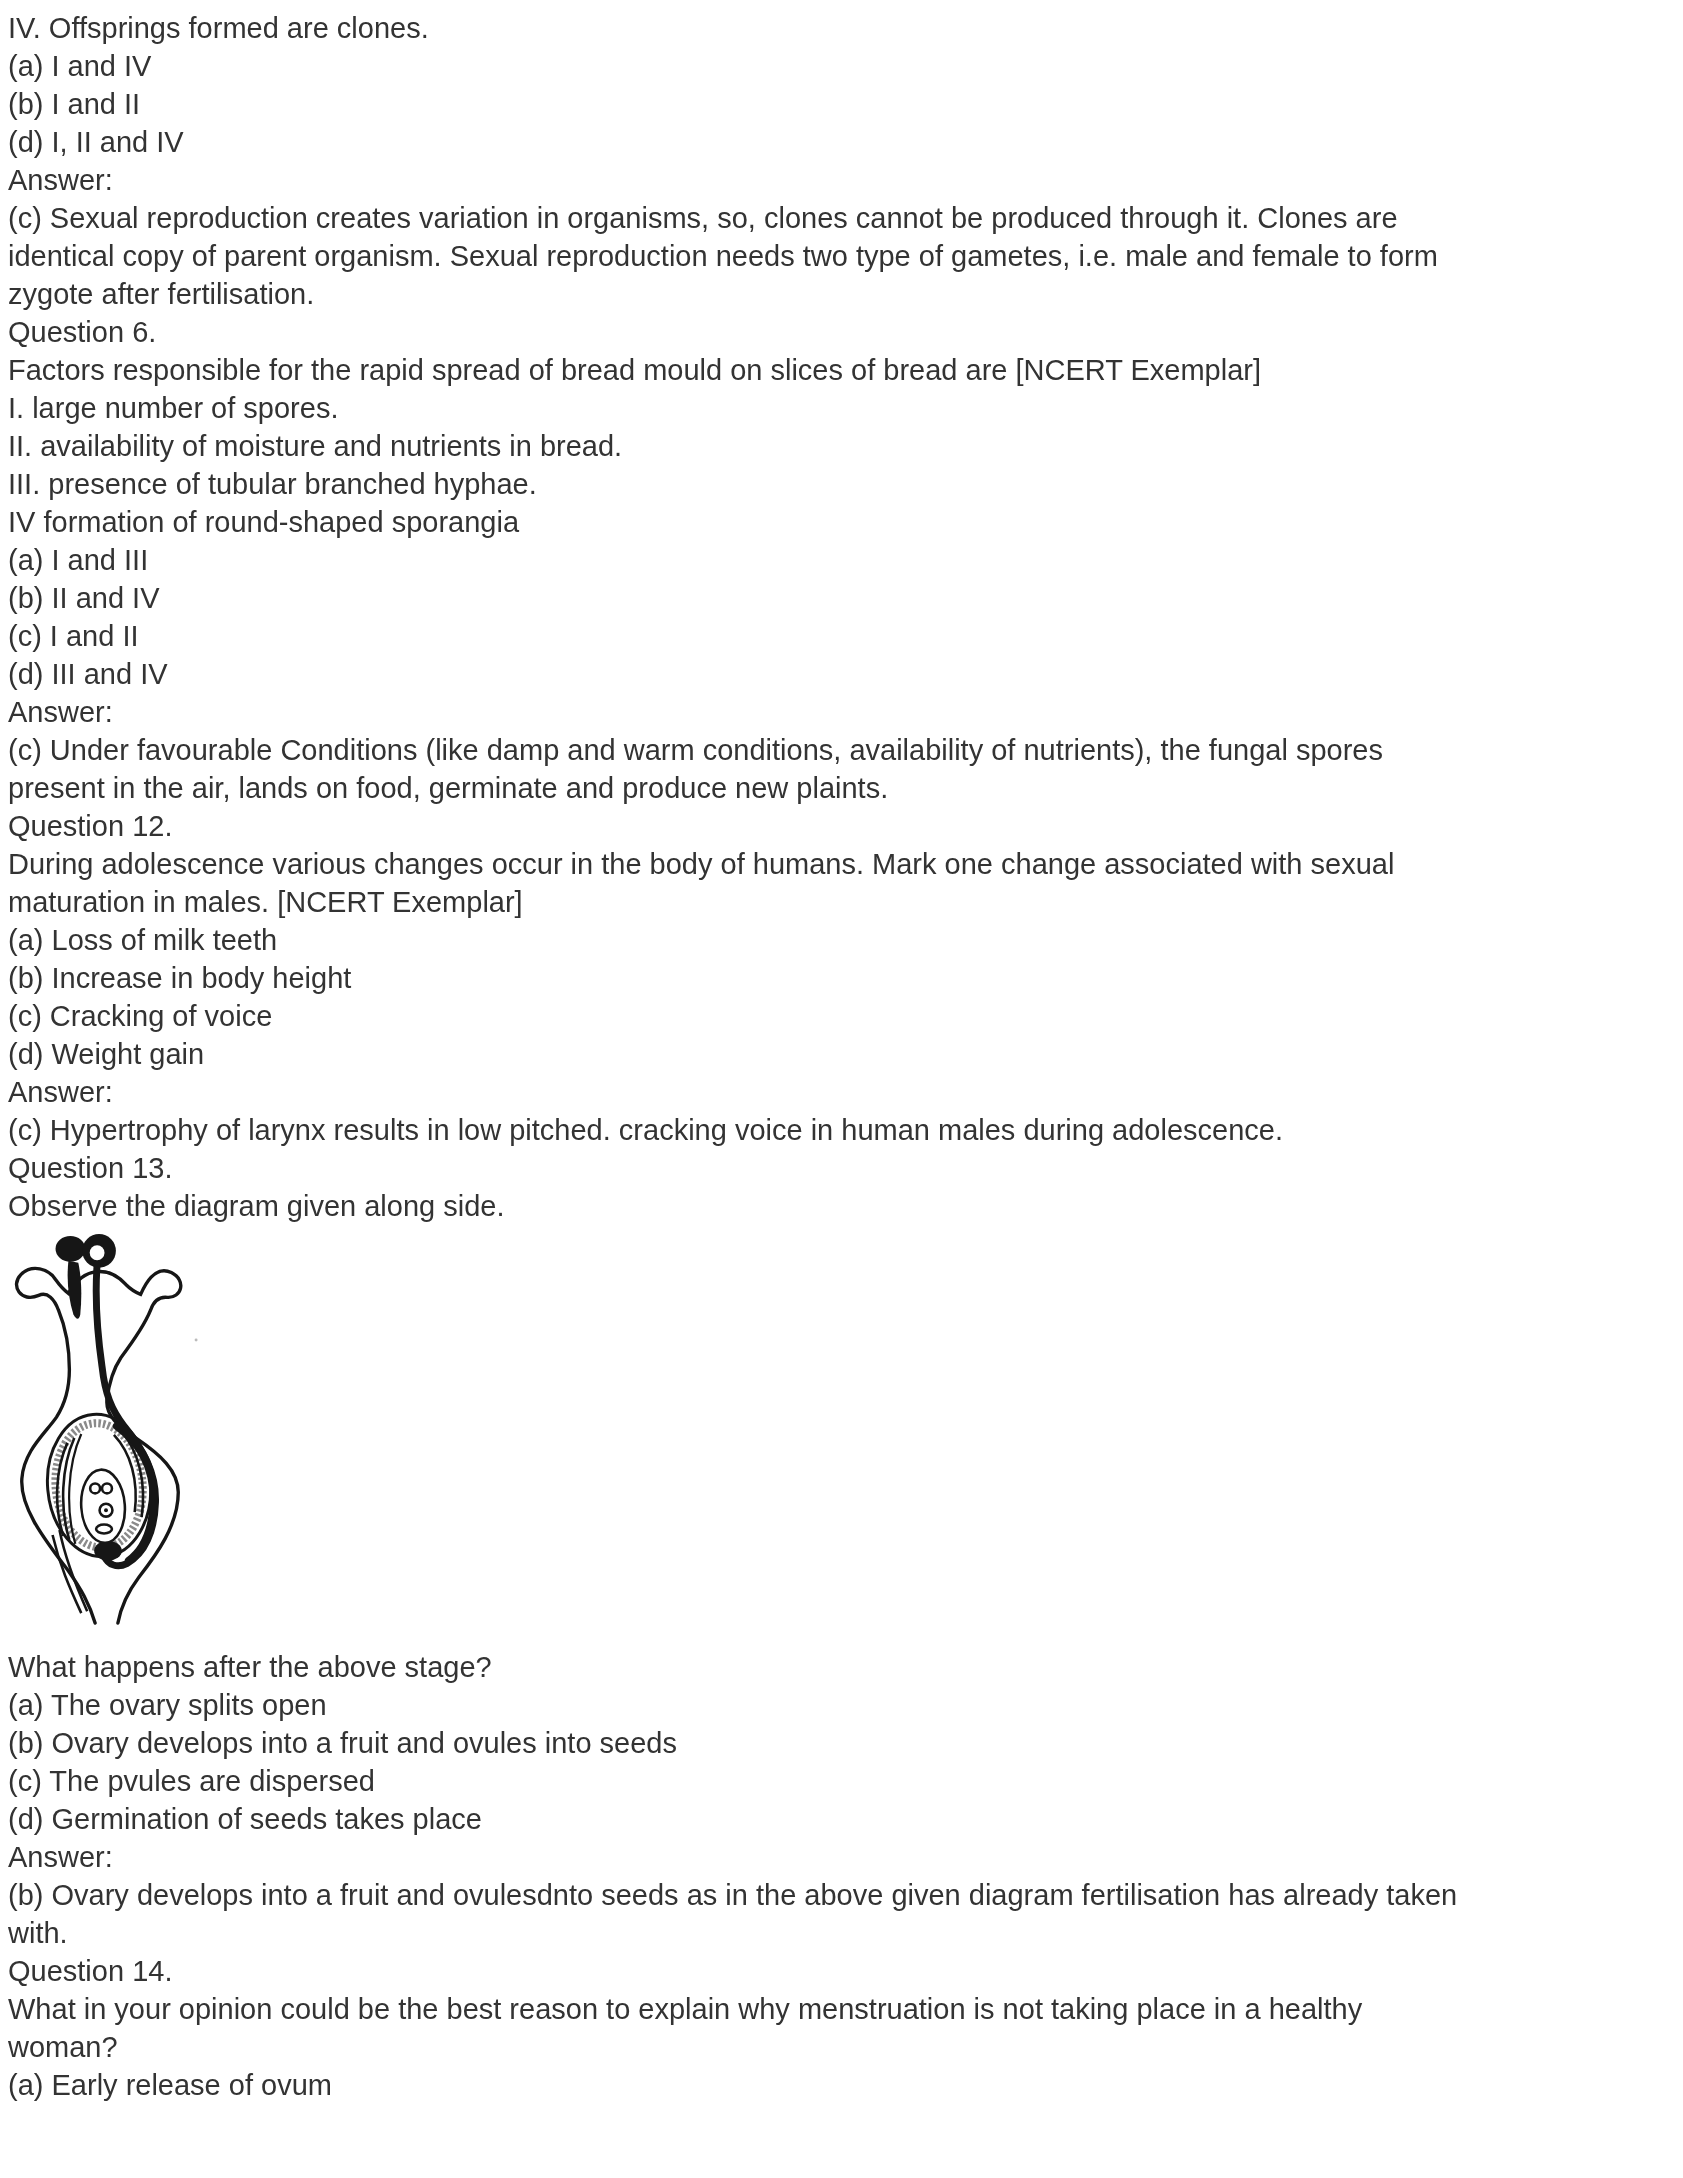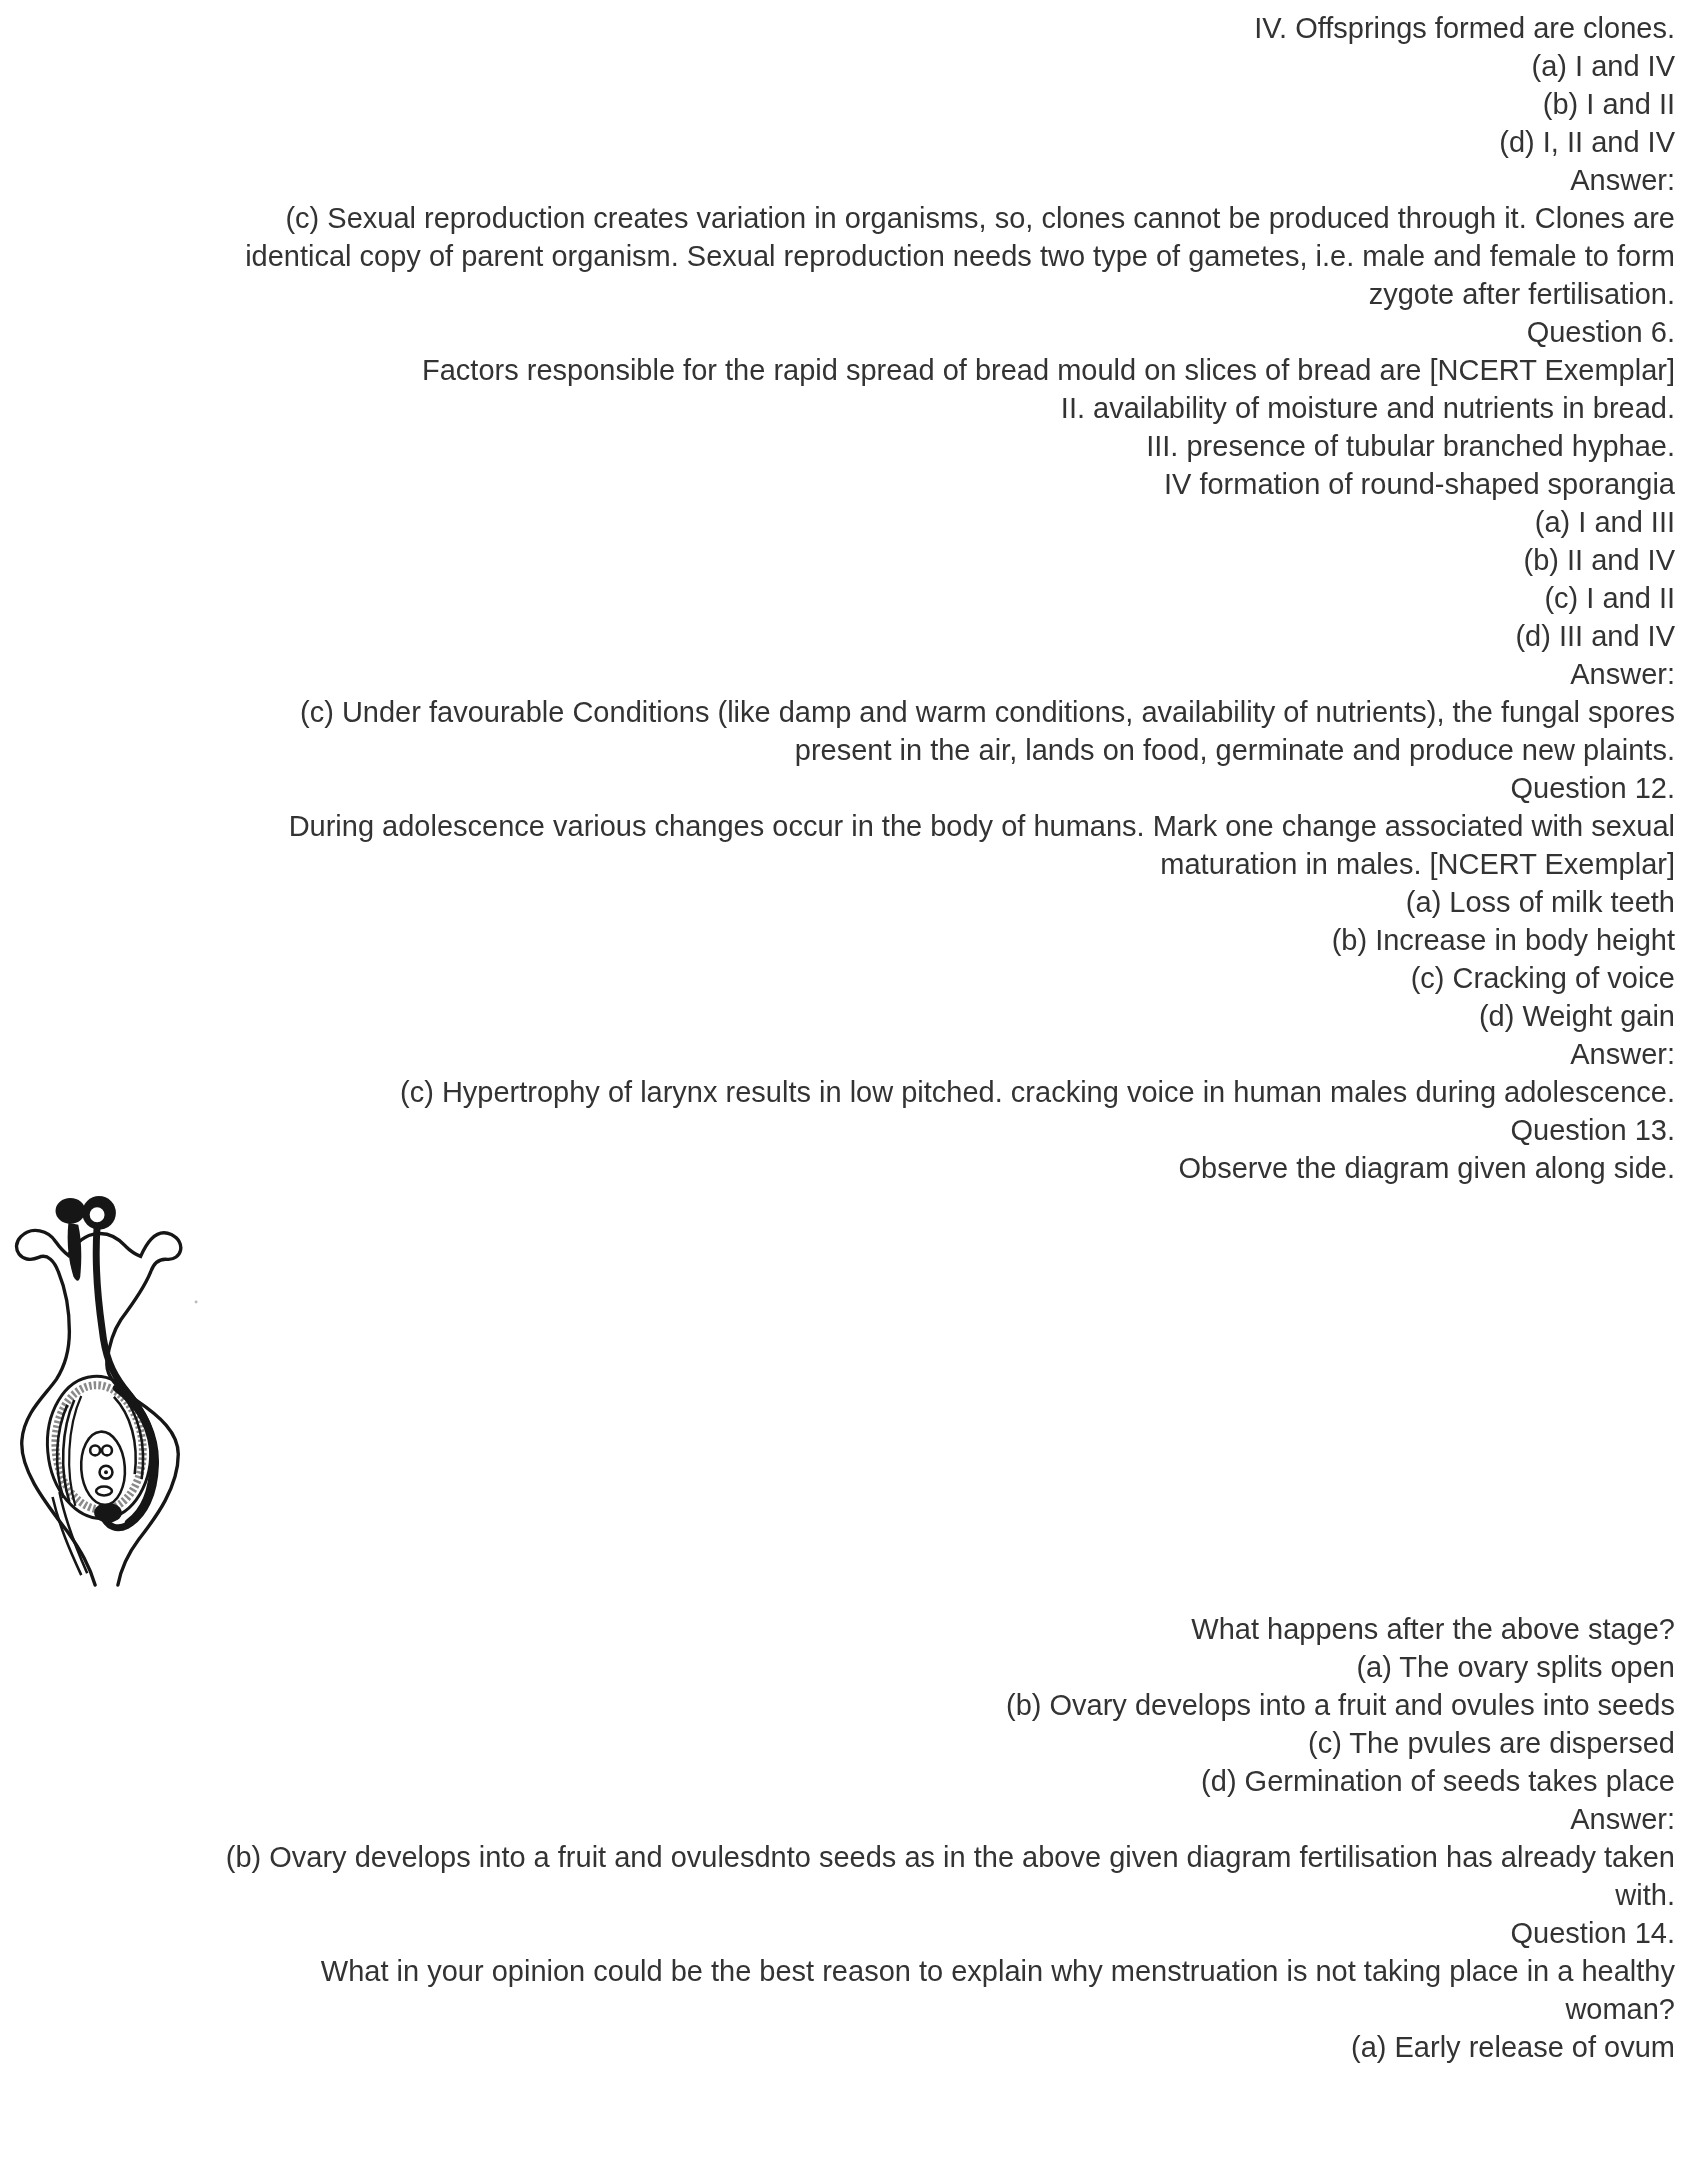--- a/index.html
+++ b/index.html
@@ -6,21 +6,21 @@
   body {
     width: 1683px;
     height: 2178px;
     background: #ffffff;
     font-family: "Liberation Sans", sans-serif;
     font-size: 29px;
     line-height: 38px;
     color: #333333;
     overflow: hidden;
   }
-  .page { padding: 9px 8px 0 8px; text-align: right; }
+  .page { padding: 9px 8px 0 8px; }
   .text-block { }
   .line { white-space: nowrap; }
   figure.diagram {
     margin: 8px 0 21px 0;
     padding: 0;
   }
   figure.diagram svg { display: block; }
 </style>
 </head>
 <body style="background: rgb(255, 255, 255); color: rgb(51, 51, 51);">
@@ -31,20 +31,21 @@
       <div class="line">IV. Offsprings formed are clones.</div>
       <div class="line">(a) I and IV</div>
       <div class="line">(b) I and II</div>
       <div class="line">(d) I, II and IV</div>
       <div class="line">Answer:</div>
       <div class="line">(c) Sexual reproduction creates variation in organisms, so, clones cannot be produced through it. Clones are</div>
       <div class="line">identical copy of parent organism. Sexual reproduction needs two type of gametes, i.e. male and female to form</div>
       <div class="line">zygote after fertilisation.</div>
       <div class="line">Question 6.</div>
       <div class="line">Factors responsible for the rapid spread of bread mould on slices of bread are [NCERT Exemplar]</div>
+      <div class="line">I. large number of spores.</div>
       <div class="line">II. availability of moisture and nutrients in bread.</div>
       <div class="line">III. presence of tubular branched hyphae.</div>
       <div class="line">IV formation of round-shaped sporangia</div>
       <div class="line">(a) I and III</div>
       <div class="line">(b) II and IV</div>
       <div class="line">(c) I and II</div>
       <div class="line">(d) III and IV</div>
       <div class="line">Answer:</div>
       <div class="line">(c) Under favourable Conditions (like damp and warm conditions, availability of nutrients), the fungal spores</div>
       <div class="line">present in the air, lands on food, germinate and produce new plaints.</div>

